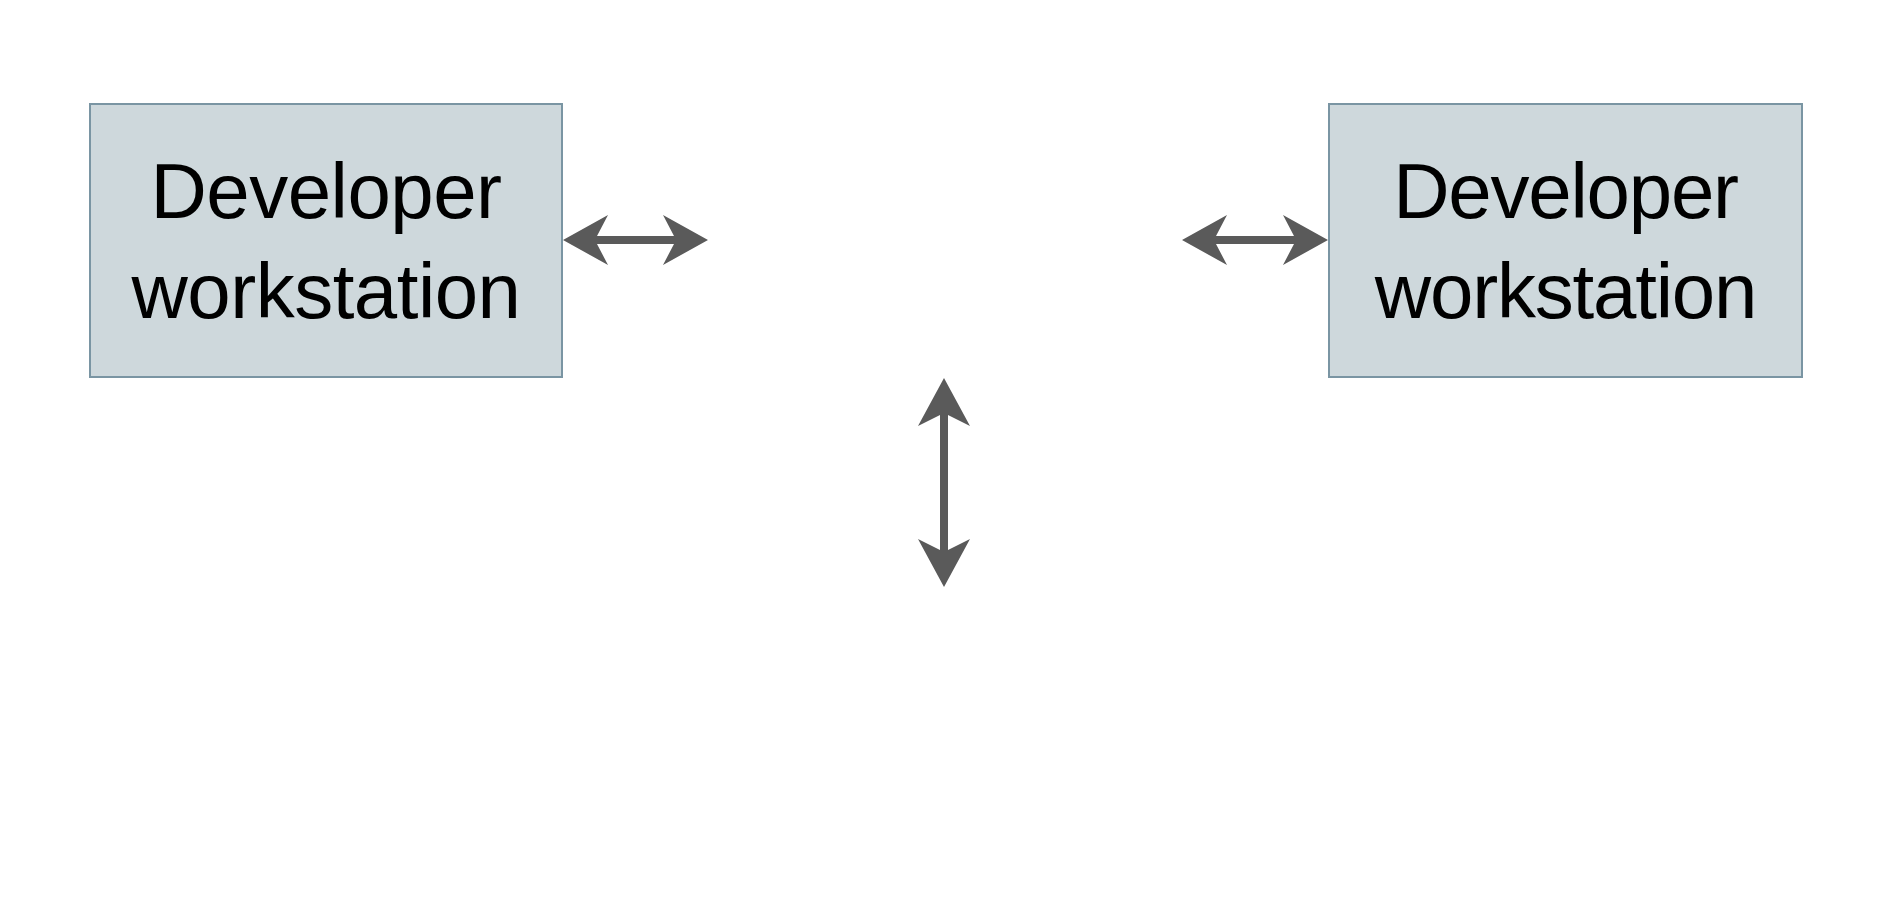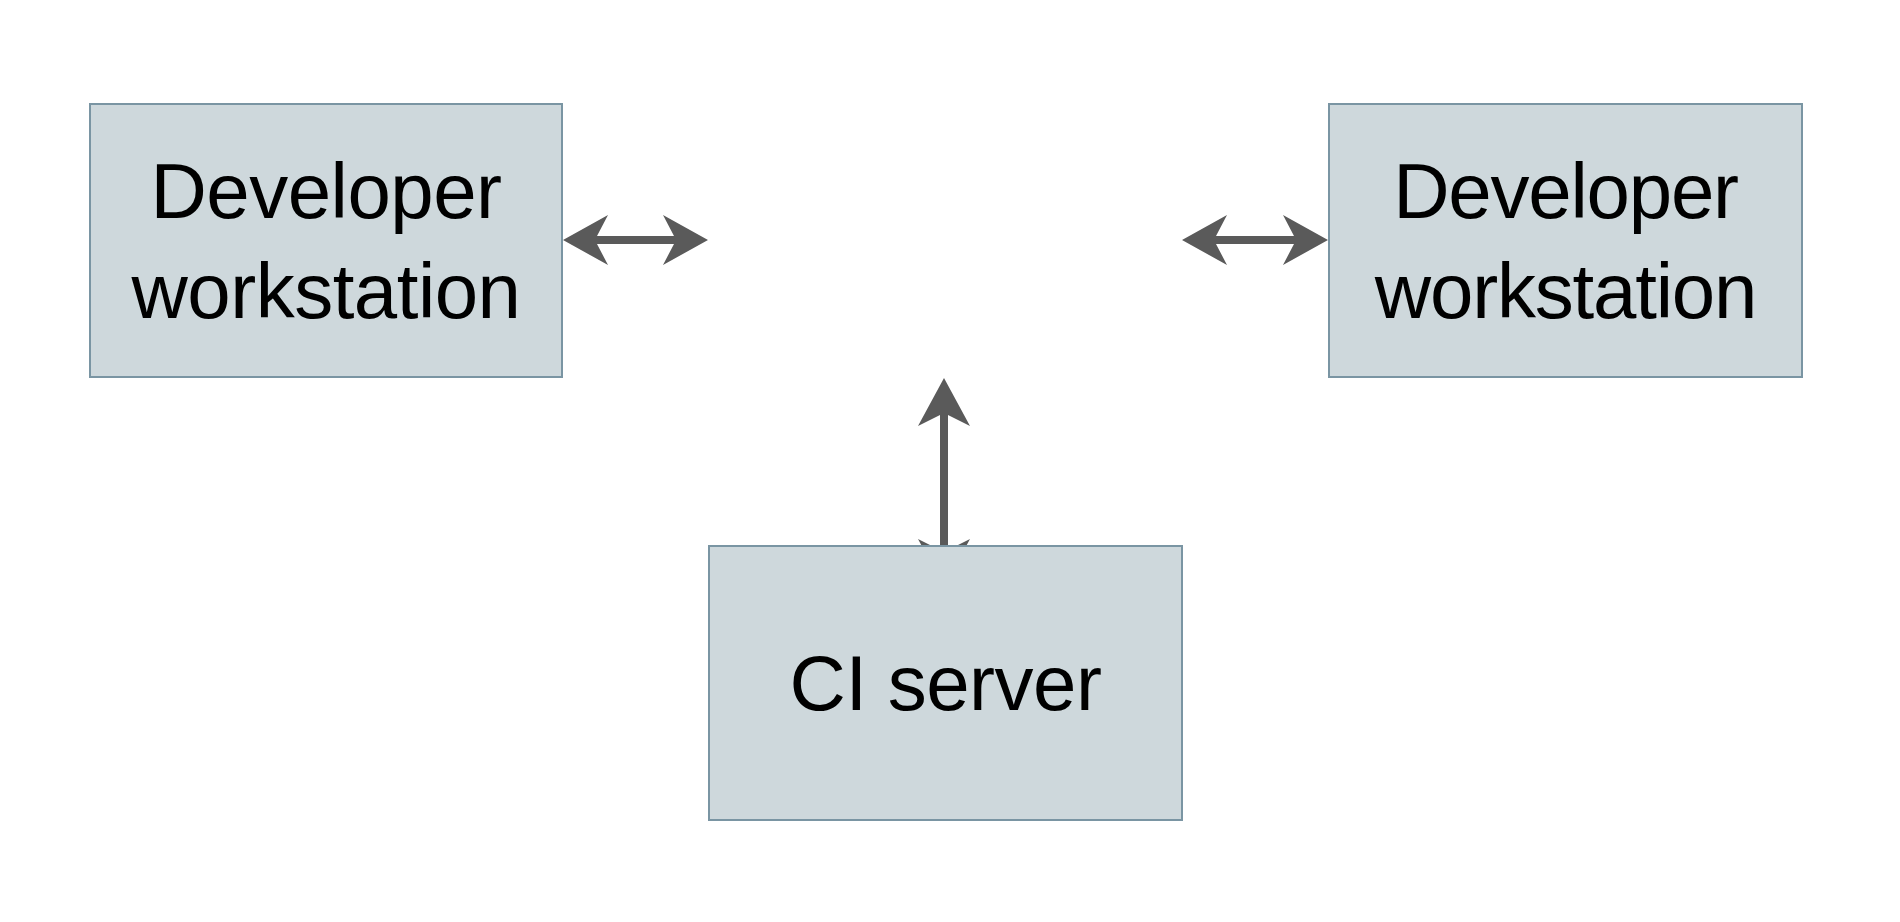--- a/index.html
+++ b/index.html
@@ -115,17 +115,14 @@
     <span class="node-label">Developer
 workstation</span>
   </div>
 
 
   <div class="node" id="node-dev-right">
     <span class="node-label">Developer
 workstation</span>
   </div>
 
-  <div class="node" id="node-ci">
-    <span class="node-label">CI server</span>
-  </div>
 
 </div>
 
 </body></html>

